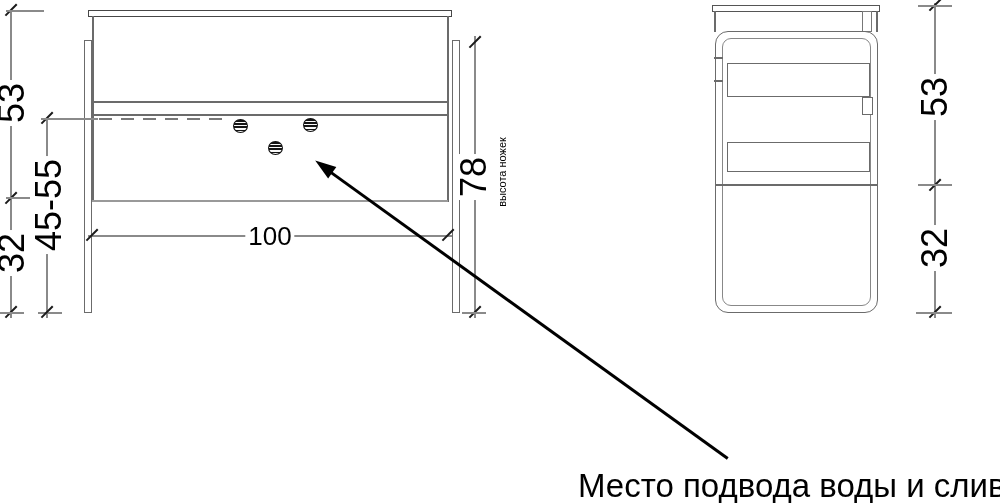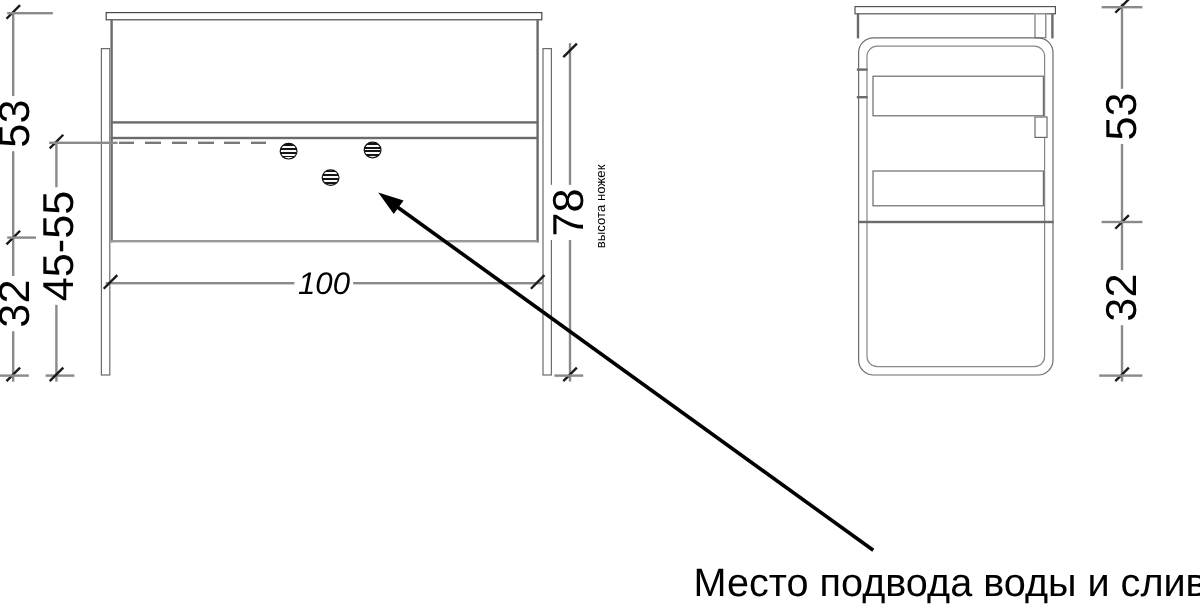--- a/index.html
+++ b/index.html
@@ -12,21 +12,21 @@
   .rect{position:absolute;border:1.5px solid #5f5f5f;background:#fff;box-sizing:border-box;}
   .rrect{position:absolute;border:1.4px solid #6b6b6b;border-radius:13px;background:transparent;box-sizing:border-box;}
   .tick{position:absolute;width:16px;height:1.8px;background:#1a1a1a;transform:rotate(-45deg);}
   .hole{position:absolute;width:15px;height:14px;border-radius:50%;border:1px solid #101010;
         background:repeating-linear-gradient(#151515 0 1.6px,#fafafa 1.6px 3.2px);box-sizing:border-box;}
   .dash{position:absolute;height:1.6px;
         background:repeating-linear-gradient(to right,#787878 0 13px,transparent 13px 22px);}
   .dimtext{position:absolute;color:#000;background:#fff;line-height:1;padding:1px 3px;
            font-size:26px;white-space:nowrap;}
   .big{font-size:36px;}
-  .hcenter{transform:translate(-50%,-50%);font-style:italic;}
+  .hcenter{transform:translate(-50%,-50%);}
   .vcenter{transform:translate(-50%,-50%) rotate(-90deg);}
   .caption{position:absolute;color:#000;line-height:1;font-size:11px;white-space:nowrap;
            transform:translate(-50%,-50%) rotate(-90deg);}
   .callout{position:absolute;color:#000;font-size:33px;line-height:1;white-space:nowrap;
            font-family:"Liberation Sans","DejaVu Sans",sans-serif;}
 </style>
 </head>
 <body>
 
 <div class="canvas">

